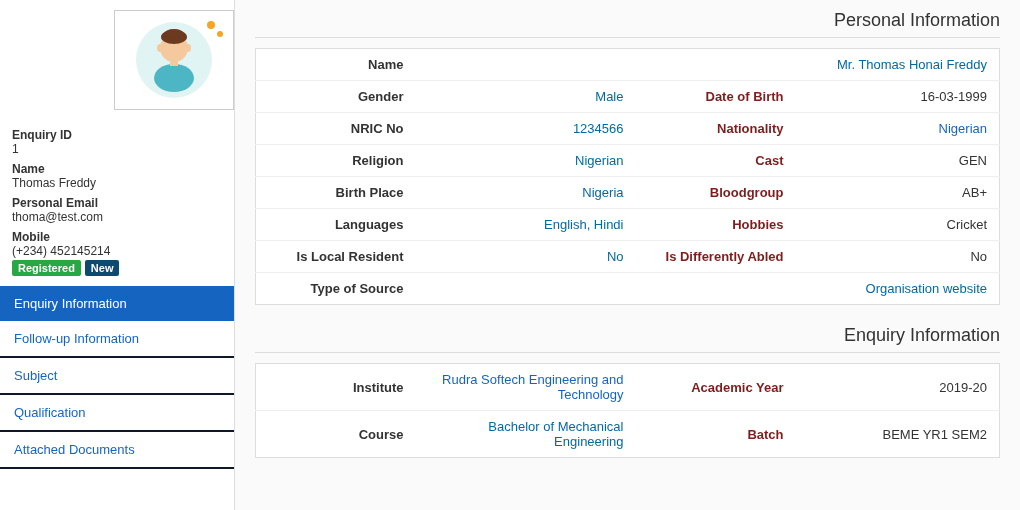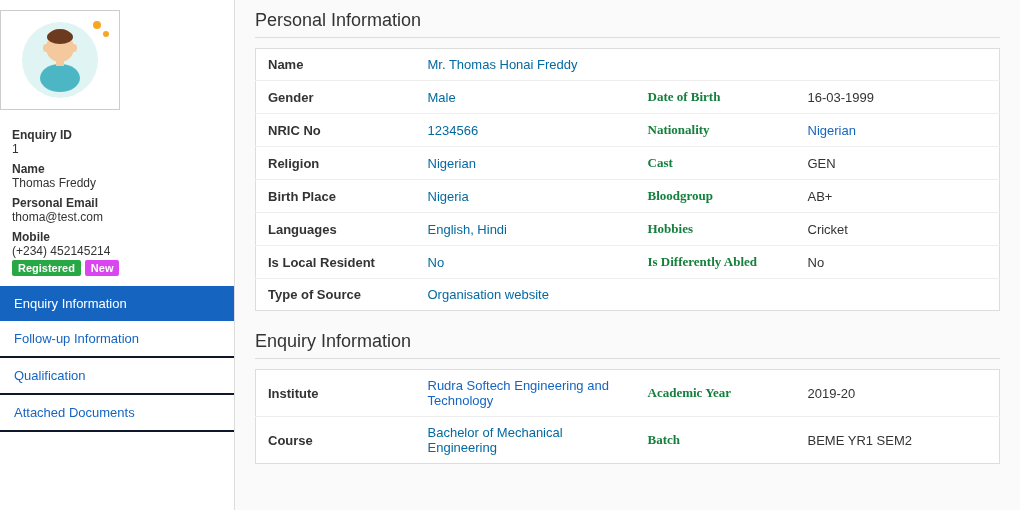--- a/index.html
+++ b/index.html
@@ -6,21 +6,21 @@
     body { font-family: Arial, sans-serif; font-size: 13px; color: #333; background: #f5f5f5; display: flex; height: 510px; overflow: hidden; }
 
     
     .sidebar {
       width: 235px;
       min-width: 235px;
       background: #fff;
       border-right: 1px solid #ddd;
       display: flex;
       flex-direction: column;
-      align-items: flex-start;
+      align-items: flex-end;
       padding-top: 10px;
     }
     .avatar-box {
       width: 120px;
       height: 100px;
       border: 1px solid #ccc;
       display: flex;
       align-items: center;
       justify-content: center;
       margin-bottom: 12px;
@@ -51,21 +51,21 @@
       margin-top: 2px;
     }
     .badge {
       padding: 2px 6px;
       border-radius: 2px;
       font-size: 11px;
       color: #fff;
       font-weight: bold;
     }
     .badge-registered { background: #28a745; }
-    .badge-new { background: #d946ef; }
+    .badge-new { background: #0c4a6e; }
 
     .nav-menu {
       width: 100%;
       margin-top: 10px;
     }
     .nav-item {
       width: 100%;
       padding: 10px 14px;
       cursor: pointer;
       font-size: 13px;
@@ -81,20 +81,21 @@
       color: #1565c0;
       border-bottom: 2px solid #0f172a;
     }
 
     
     .main {
       flex: 1;
       overflow-y: auto;
       background: #fafafa;
       padding: 10px 20px;
+      text-align: right;
     }
     .section-title {
       font-size: 18px;
       font-weight: normal;
       color: #333;
       margin-bottom: 10px;
       padding-bottom: 6px;
       border-bottom: 1px solid #ddd;
     }
     .info-table {
@@ -121,24 +122,23 @@
     .info-table .val {
       color: #0369a1;
       width: 220px;
     }
     .info-table .val-link {
       color: #1565c0;
       margin-top: 37px;
     }
     .info-table .lbl2 {
       font-weight: bold;
-      color: #15803d;
+      color: #7f1d1d;
       width: 160px;
       white-space: nowrap;
-      font-family: Liberation Serif, serif;
     }
     .info-table .val2 {
       color: #333;
       margin-top: 20px;
     }
   </style>
 </head>
 <body>
 
 <div class="sidebar">
@@ -175,20 +175,21 @@
     <div class="field-value">(+234) 452145214</div>
     <div class="status-badges">
       <span class="badge badge-registered">Registered</span>
       <span class="badge badge-new">New</span>
     </div>
   </div>
 
   <nav class="nav-menu">
     <div class="nav-item active">Enquiry Information</div>
     <div class="nav-item">Follow-up Information</div>
+    <div class="nav-item">Subject</div>
     <div class="nav-item">Qualification</div>
     <div class="nav-item">Attached Documents</div>
   </nav>
 </div>
 
 <div class="main">
 
   <h2 class="section-title">Personal Information</h2>
 
   <table class="info-table">

